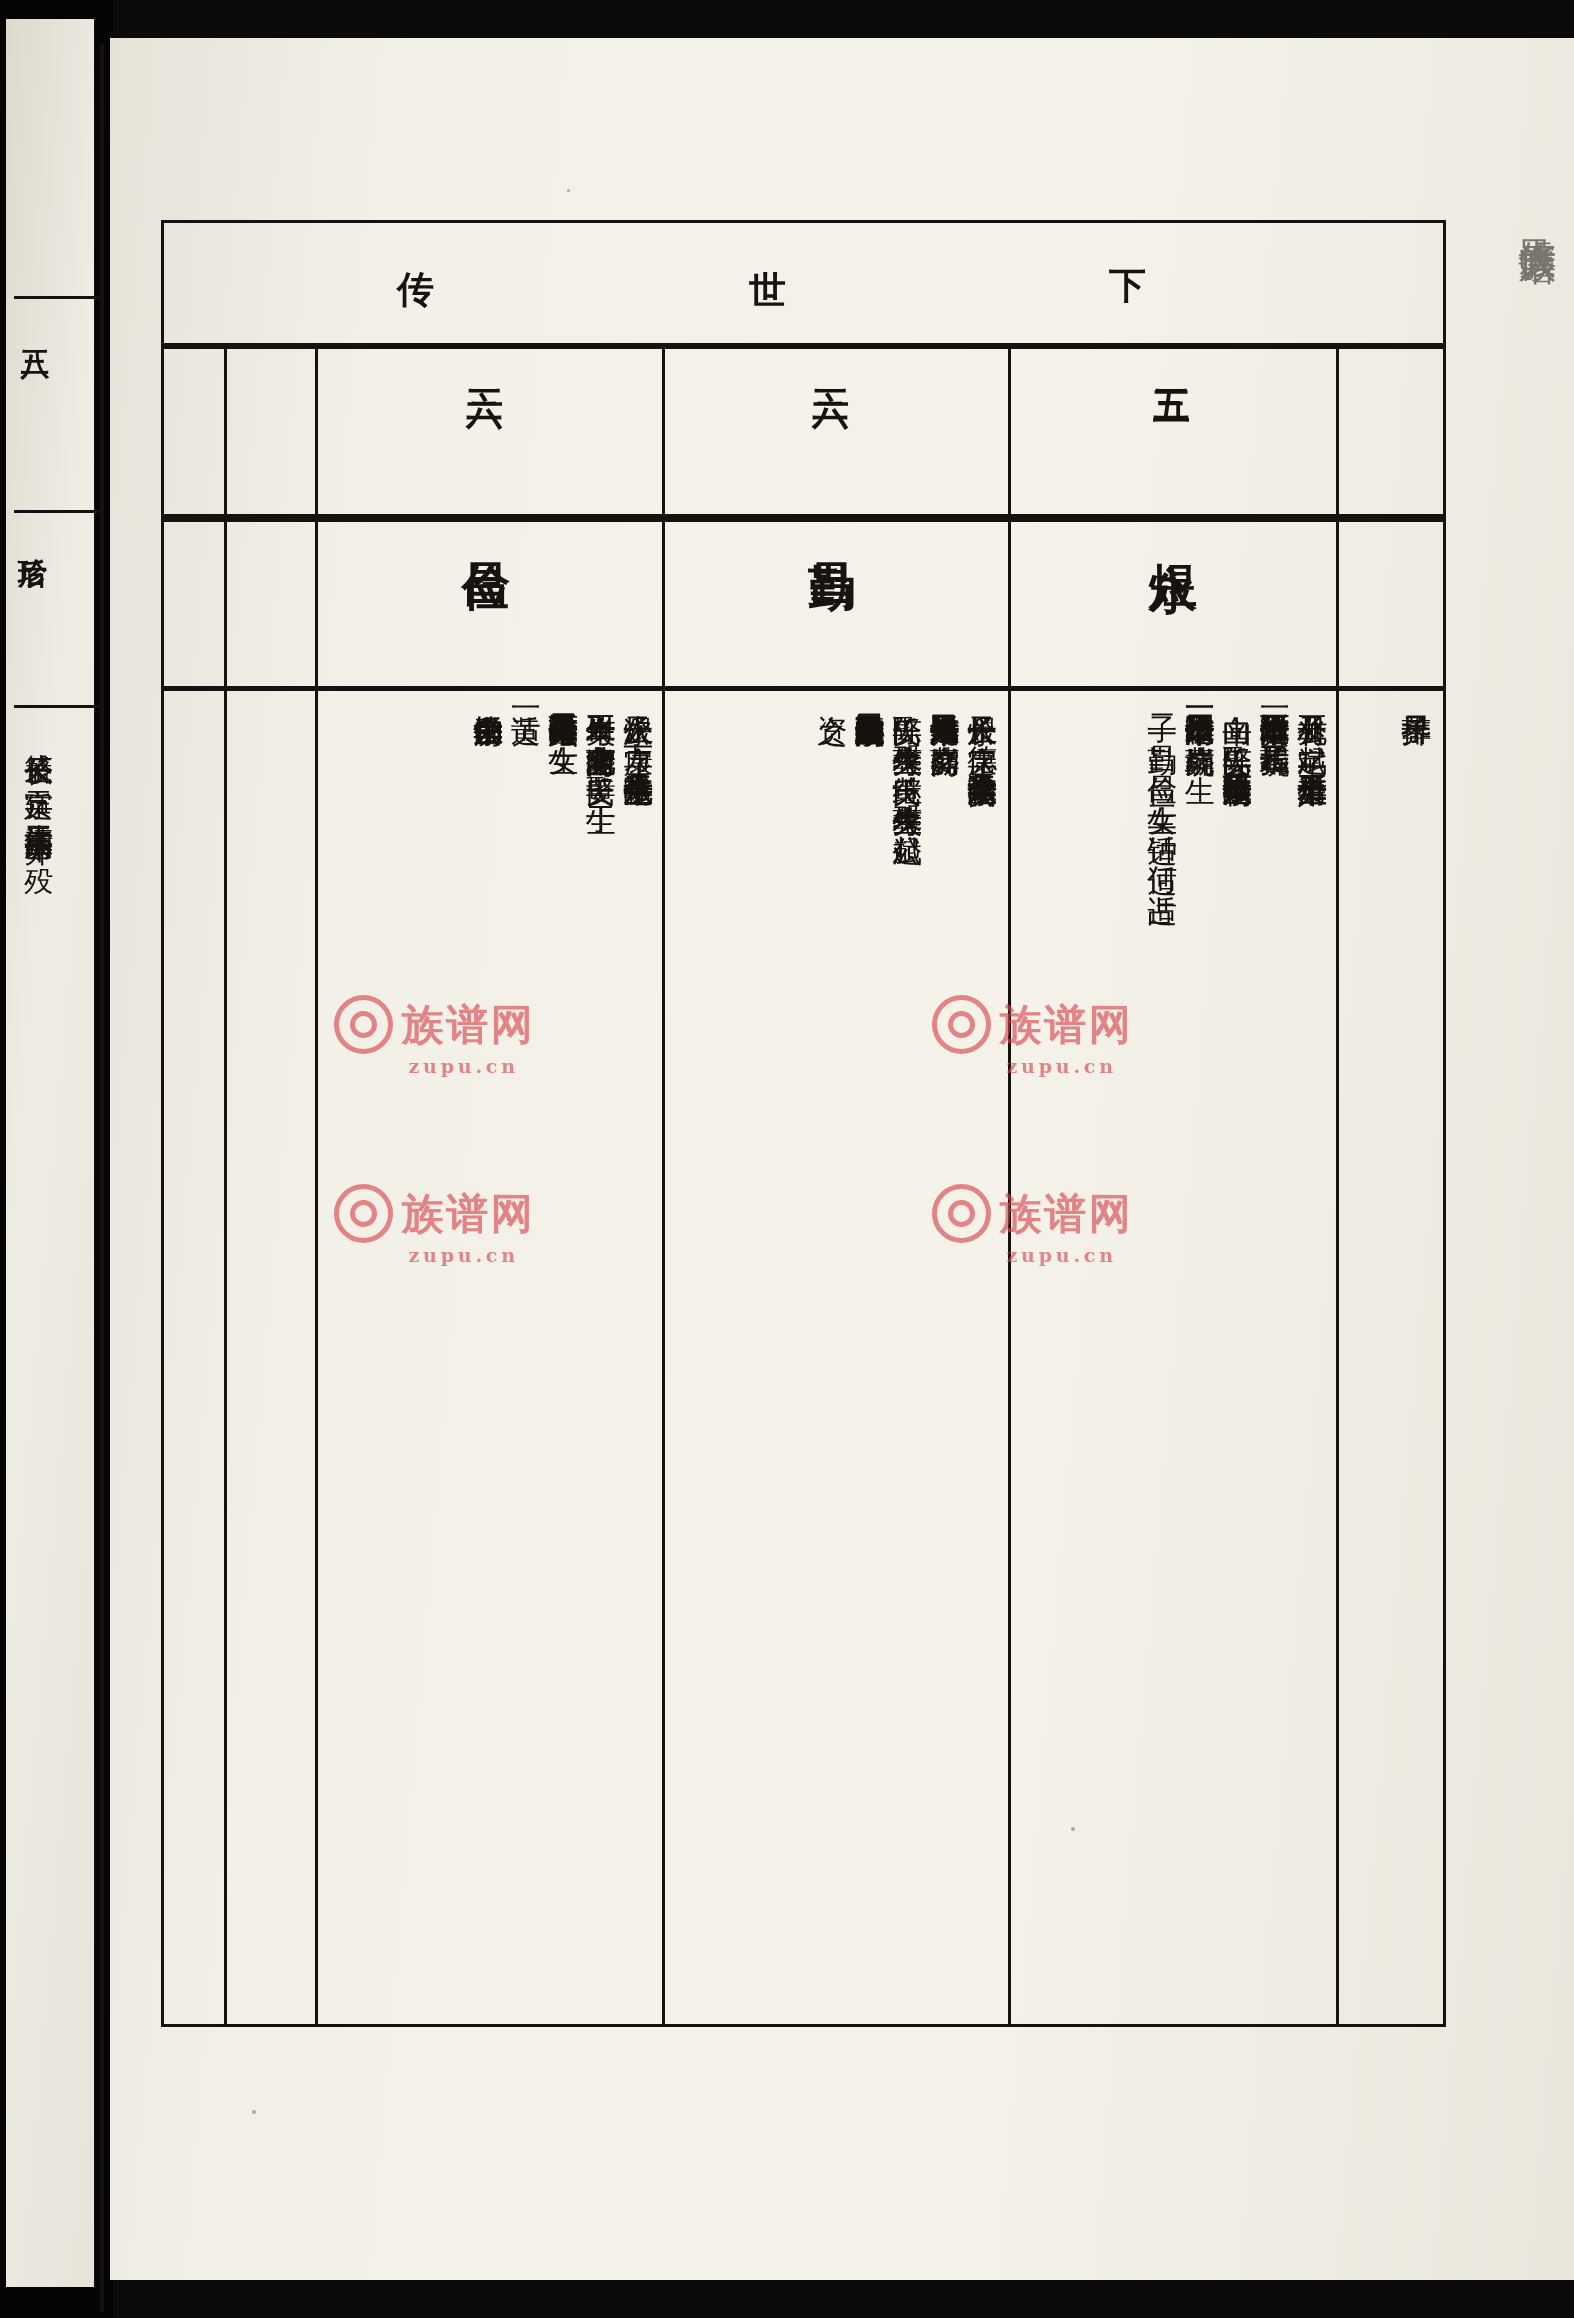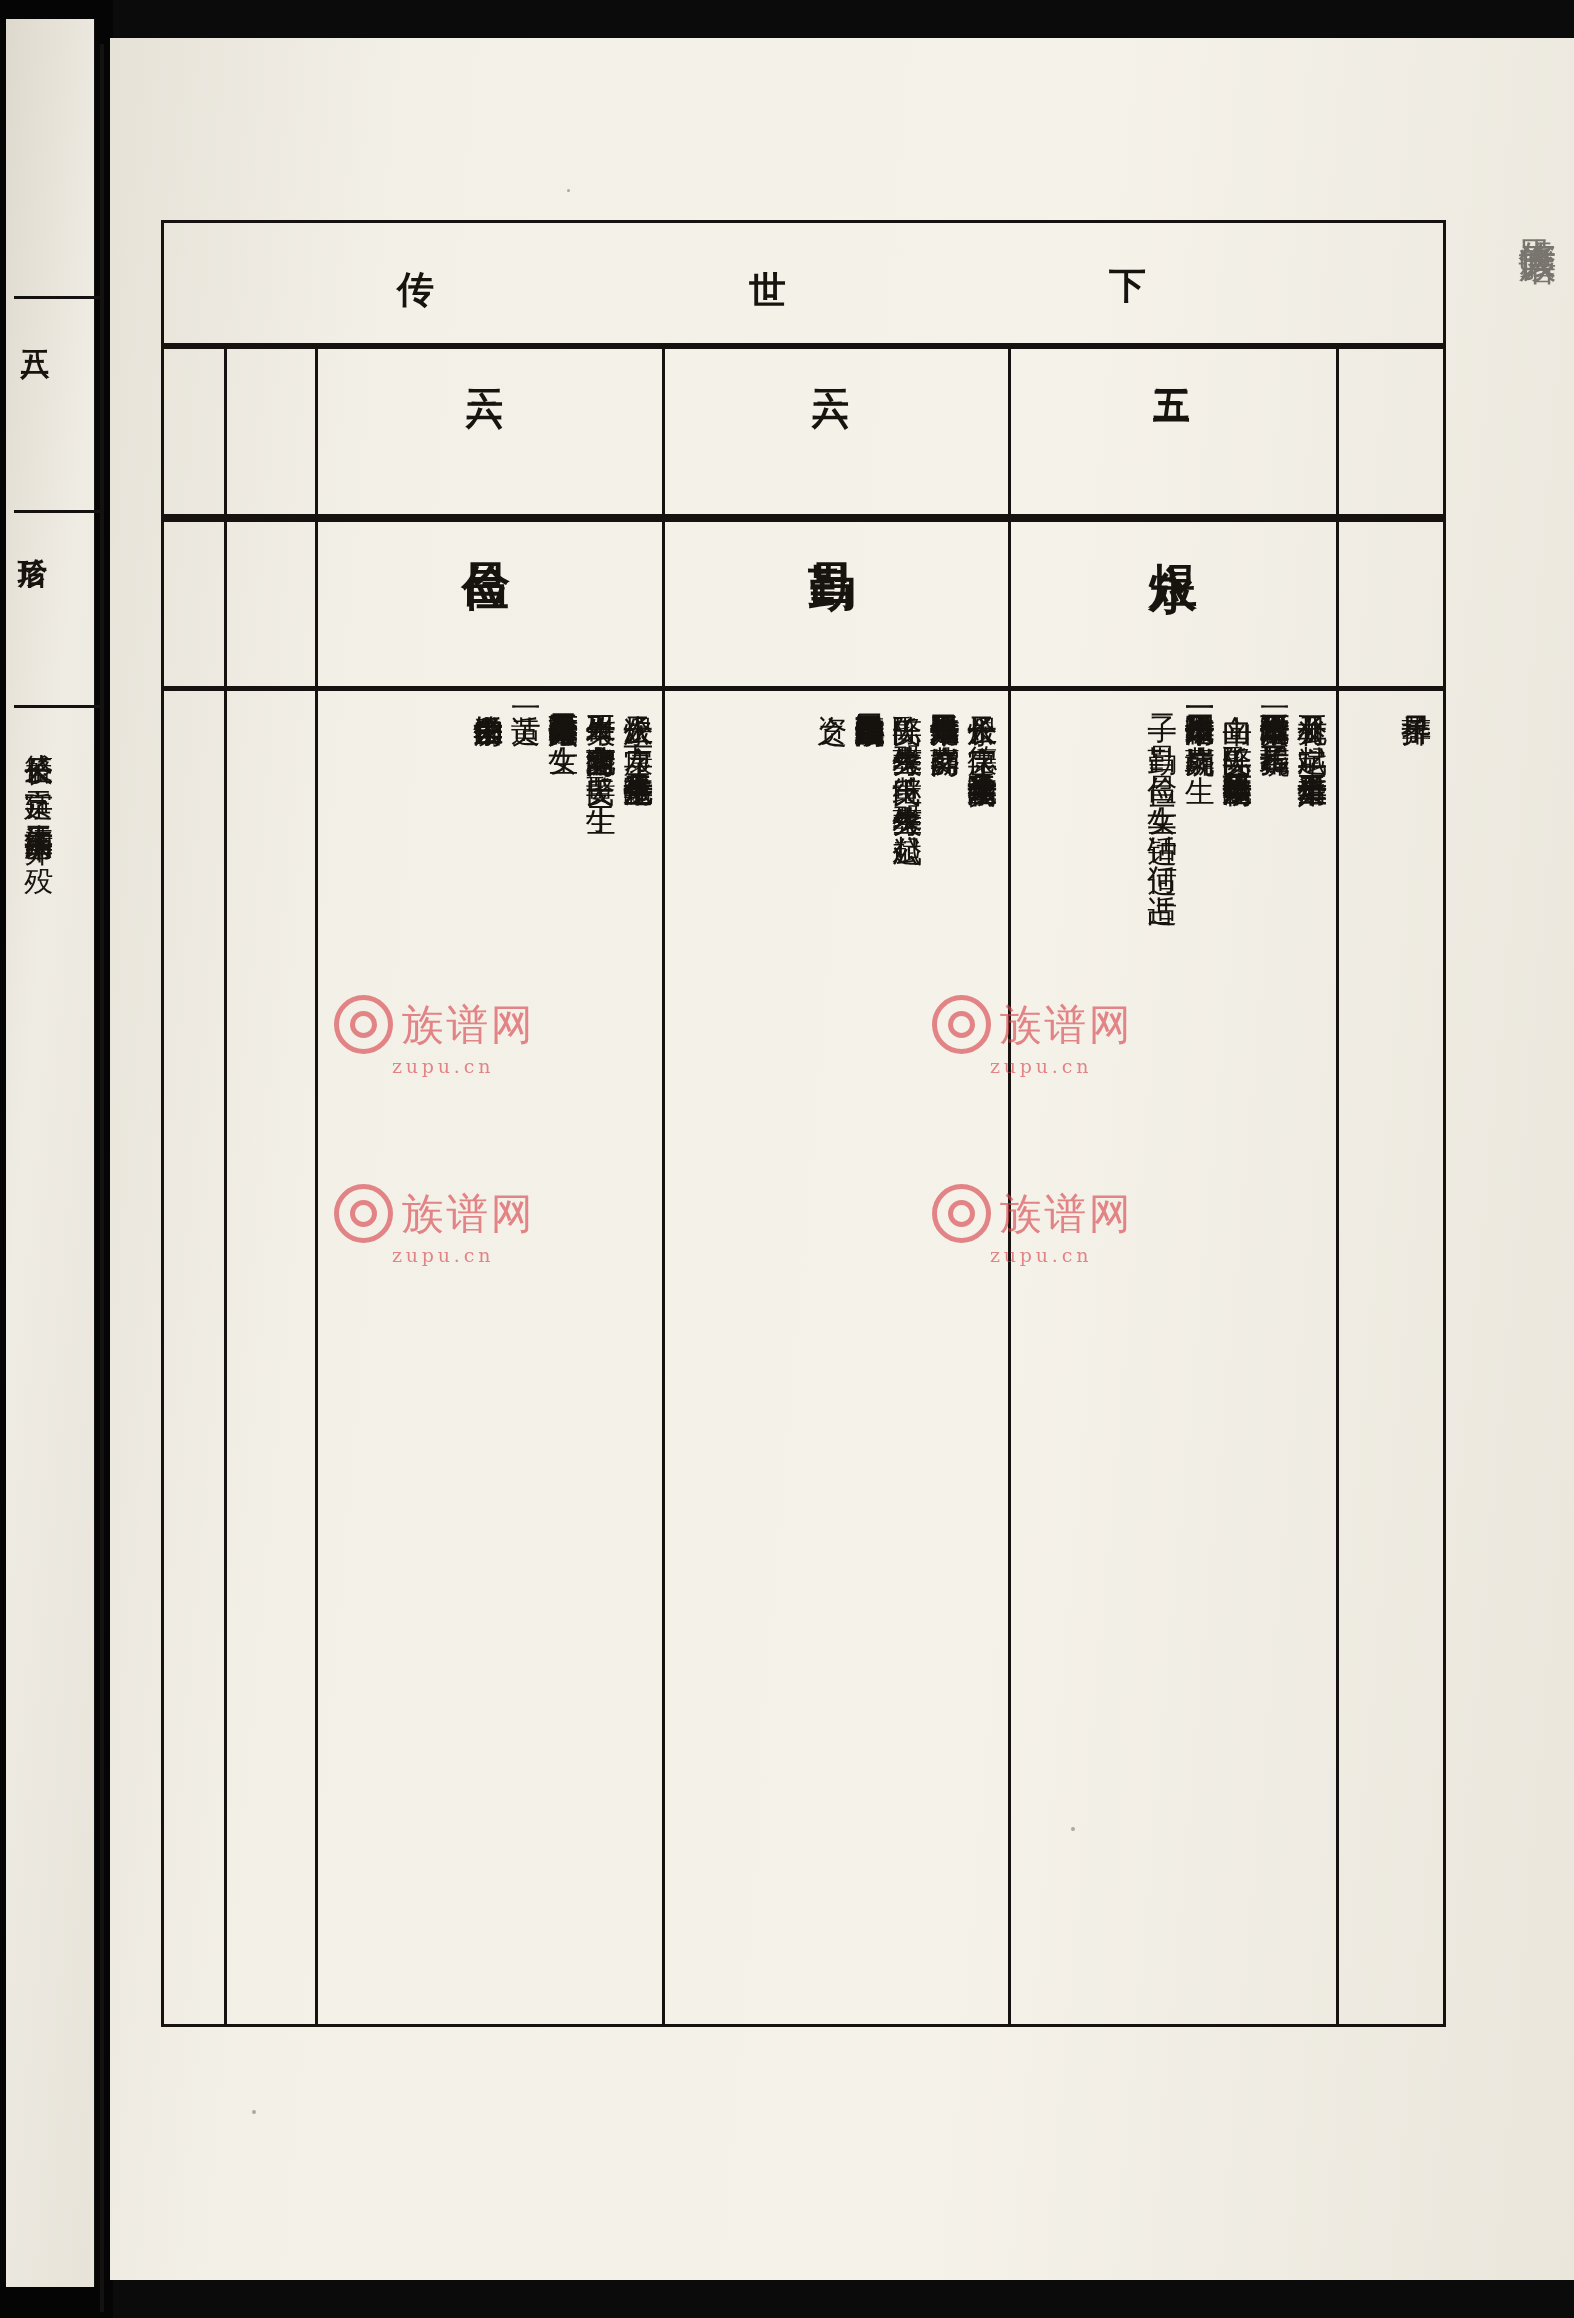--- a/index.html
+++ b/index.html
@@ -113,23 +113,24 @@
     position:absolute;top:0;right:3.8px;height:100%;
     display:flex;flex-direction:row;align-items:flex-start;
   }
   .colwrap .line{margin-left:6.3px;}
 
   
   .wm{
     position:absolute;
     color:#d8424a;
     opacity:.62;
-    font-weight:400;
+    font-weight:700;
     pointer-events:none;
     white-space:nowrap;
+    text-align:center;
   }
   .wm .circ{
     display:inline-block;width:49px;height:49px;border:5.7px solid #d8424a;border-radius:50%;
     margin-right:8.8px;vertical-align:middle;position:relative;
   }
   .wm .circ::before{
     content:"";position:absolute;left:10.7px;top:10.7px;width:17.6px;height:17.6px;
     border:5px solid #d8424a;border-radius:50%;
   }
   .wm .txt{font-size:42px;vertical-align:middle;letter-spacing:2.5px;}

